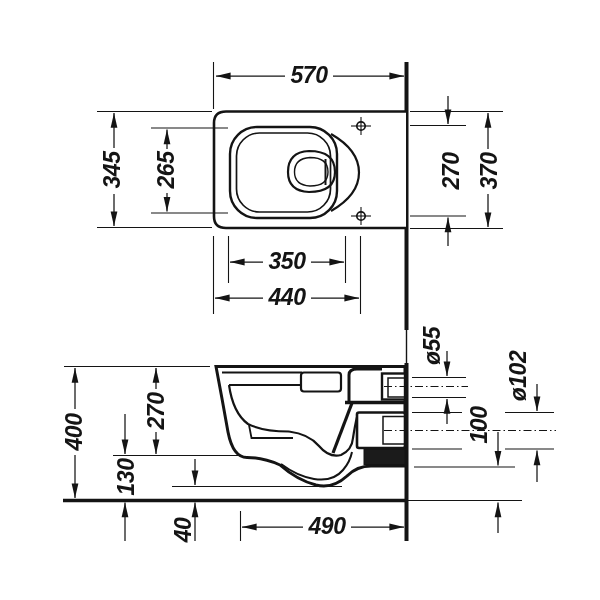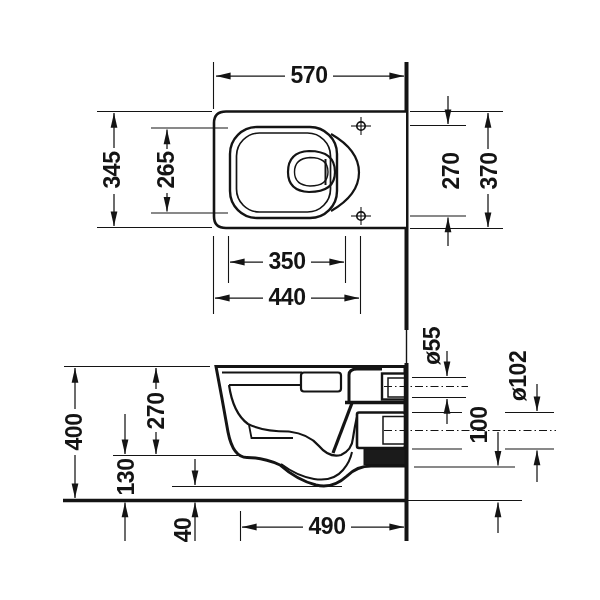--- a/index.html
+++ b/index.html
@@ -1,16 +1,16 @@
 <!DOCTYPE html>
 <html><head>
 <meta charset="utf-8">
 <style>
   html,body{margin:0;padding:0;background:#ffffff;}
-  .canvas{position:relative;width:600px;height:600px;background:#ffffff;overflow:hidden;}
+  .canvas{position:relative;width:600px;height:600px;background:#ffffff;overflow:hidden;font-style:italic;}
   svg{display:block;}
   text{
     font-family:"Liberation Sans","DejaVu Sans",sans-serif;
     font-weight:700;
     font-size:23px;
     letter-spacing:-0.5px;
     fill:#141414;
   }
 </style>
 </head>

